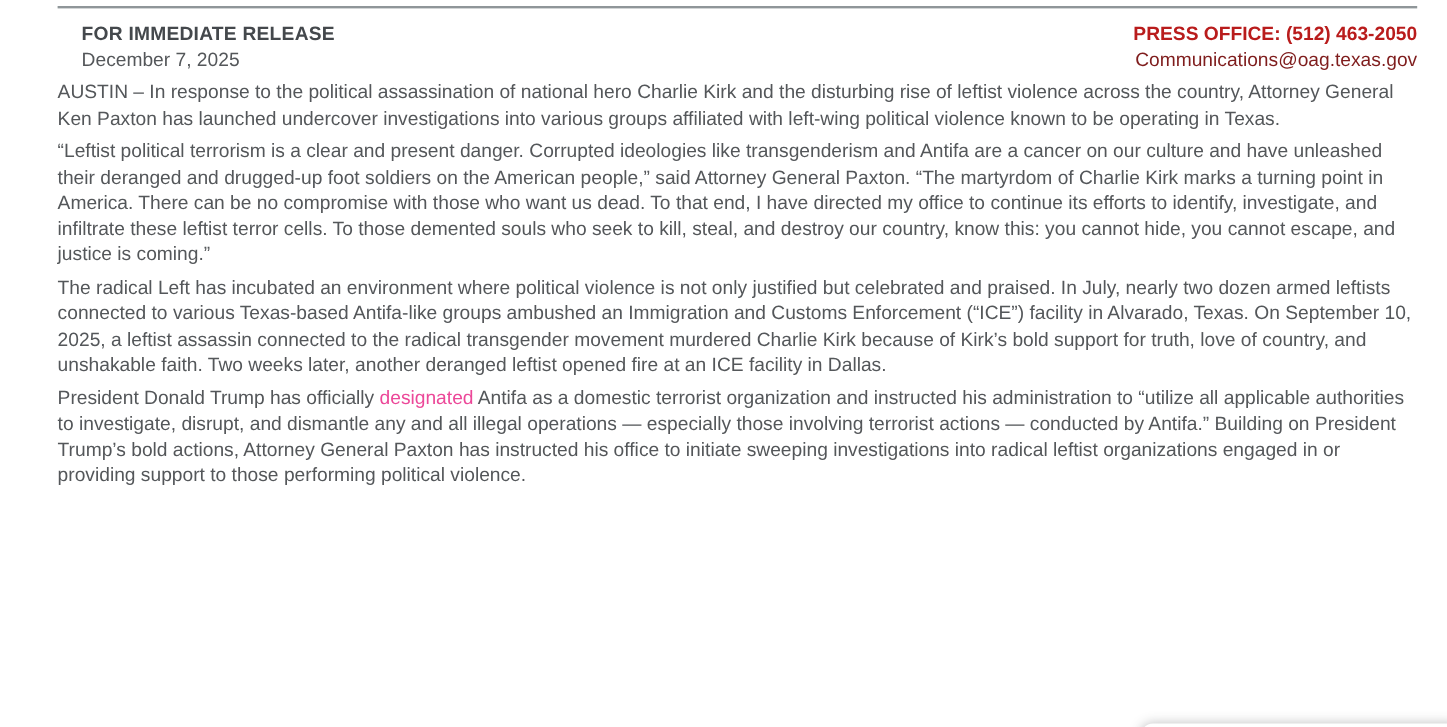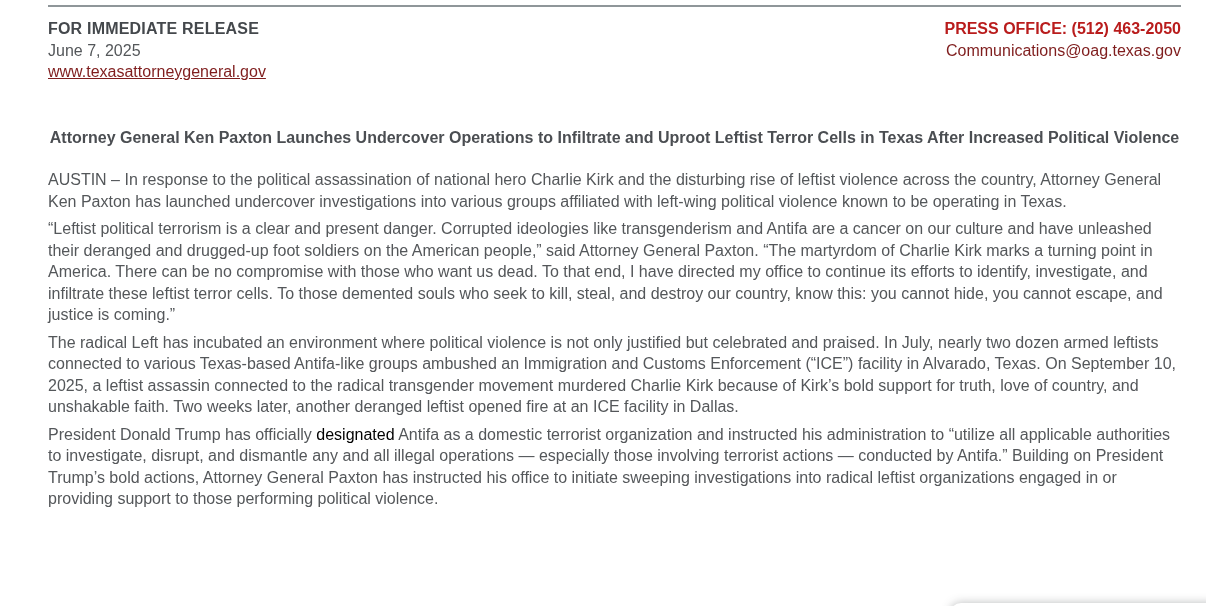--- a/index.html
+++ b/index.html
@@ -23,20 +23,21 @@
     height: 2px;
     background: #8f9699;
     border: none;
     margin-top: 5px;
   }
   .masthead {
     display: flex;
     justify-content: space-between;
     align-items: flex-start;
     margin-top: 11px;
+    margin-left: 20px;
   }
   .masthead-left { text-align: left; }
   .masthead-right { text-align: right; }
   .release-label {
     font-weight: bold;
     color: #44484c;
     letter-spacing: 0.2px;
   }
   .press-office {
     font-weight: bold;
@@ -53,21 +54,21 @@
     color: #4b4e52;
     text-align: center;
     font-size: 16px;
     margin: 44px 0 21px 0;
   }
   .body-copy p {
     margin: 6px 0;
     color: #54575a;
   }
   .inline-link {
-    color: #000000;
+    color: #ec4899;
     text-decoration: none;
     cursor: pointer;
   }
   .bottom-widget-shadow {
     position: absolute;
     right: -14px;
     bottom: -14px;
     width: 270px;
     height: 22px;
     background: #ffffff;
@@ -78,30 +79,28 @@
 </head>
 <body>
 
 <div class="page">
 
   <hr class="top-rule">
 
   <div class="masthead">
     <div class="masthead-left">
       <div class="release-label">FOR IMMEDIATE RELEASE</div>
-      <div class="release-date">June 7, 2025</div>
-      <a class="link underlined">www.texasattorneygeneral.gov</a>
+      <div class="release-date">December 7, 2025</div>
     </div>
     <div class="masthead-right">
       <div class="press-office">PRESS OFFICE: (512) 463-2050</div>
       <a class="link">Communications@oag.texas.gov</a>
     </div>
   </div>
 
-  <h1 class="headline">Attorney General Ken Paxton Launches Undercover Operations to Infiltrate and Uproot Leftist Terror Cells in Texas After Increased Political Violence</h1>
 
   <div class="body-copy">
     <p>AUSTIN – In response to the political assassination of national hero Charlie Kirk and the disturbing rise of leftist violence across the country, Attorney General Ken Paxton has launched undercover investigations into various groups affiliated with left-wing political violence known to be operating in Texas.</p>
 
     <p>“Leftist political terrorism is a clear and present danger. Corrupted ideologies like transgenderism and Antifa are a cancer on our culture and have unleashed their deranged and drugged-up foot soldiers on the American people,” said Attorney General Paxton. “The martyrdom of Charlie Kirk marks a turning point in America. There can be no compromise with those who want us dead. To that end, I have directed my office to continue its efforts to identify, investigate, and infiltrate these leftist terror cells. To those demented souls who seek to kill, steal, and destroy our country, know this: you cannot hide, you cannot escape, and justice is coming.”</p>
 
     <p>The radical Left has incubated an environment where political violence is not only justified but celebrated and praised. In July, nearly two dozen armed leftists connected to various Texas-based Antifa-like groups ambushed an Immigration and Customs Enforcement (“ICE”) facility in Alvarado, Texas. On September 10, 2025, a leftist assassin connected to the radical transgender movement murdered Charlie Kirk because of Kirk’s bold support for truth, love of country, and unshakable faith. Two weeks later, another deranged leftist opened fire at an ICE facility in Dallas.</p>
 
     <p><span>President Donald Trump has officially </span><a class="inline-link">designated</a><span> Antifa as a domestic terrorist organization and instructed his administration to “utilize all applicable authorities to investigate, disrupt, and dismantle any and all illegal operations — especially those involving terrorist actions — conducted by Antifa.” Building on President Trump’s bold actions, Attorney General Paxton has instructed his office to initiate sweeping investigations into radical leftist organizations engaged in or providing support to those performing political violence.</span></p>
   </div>

